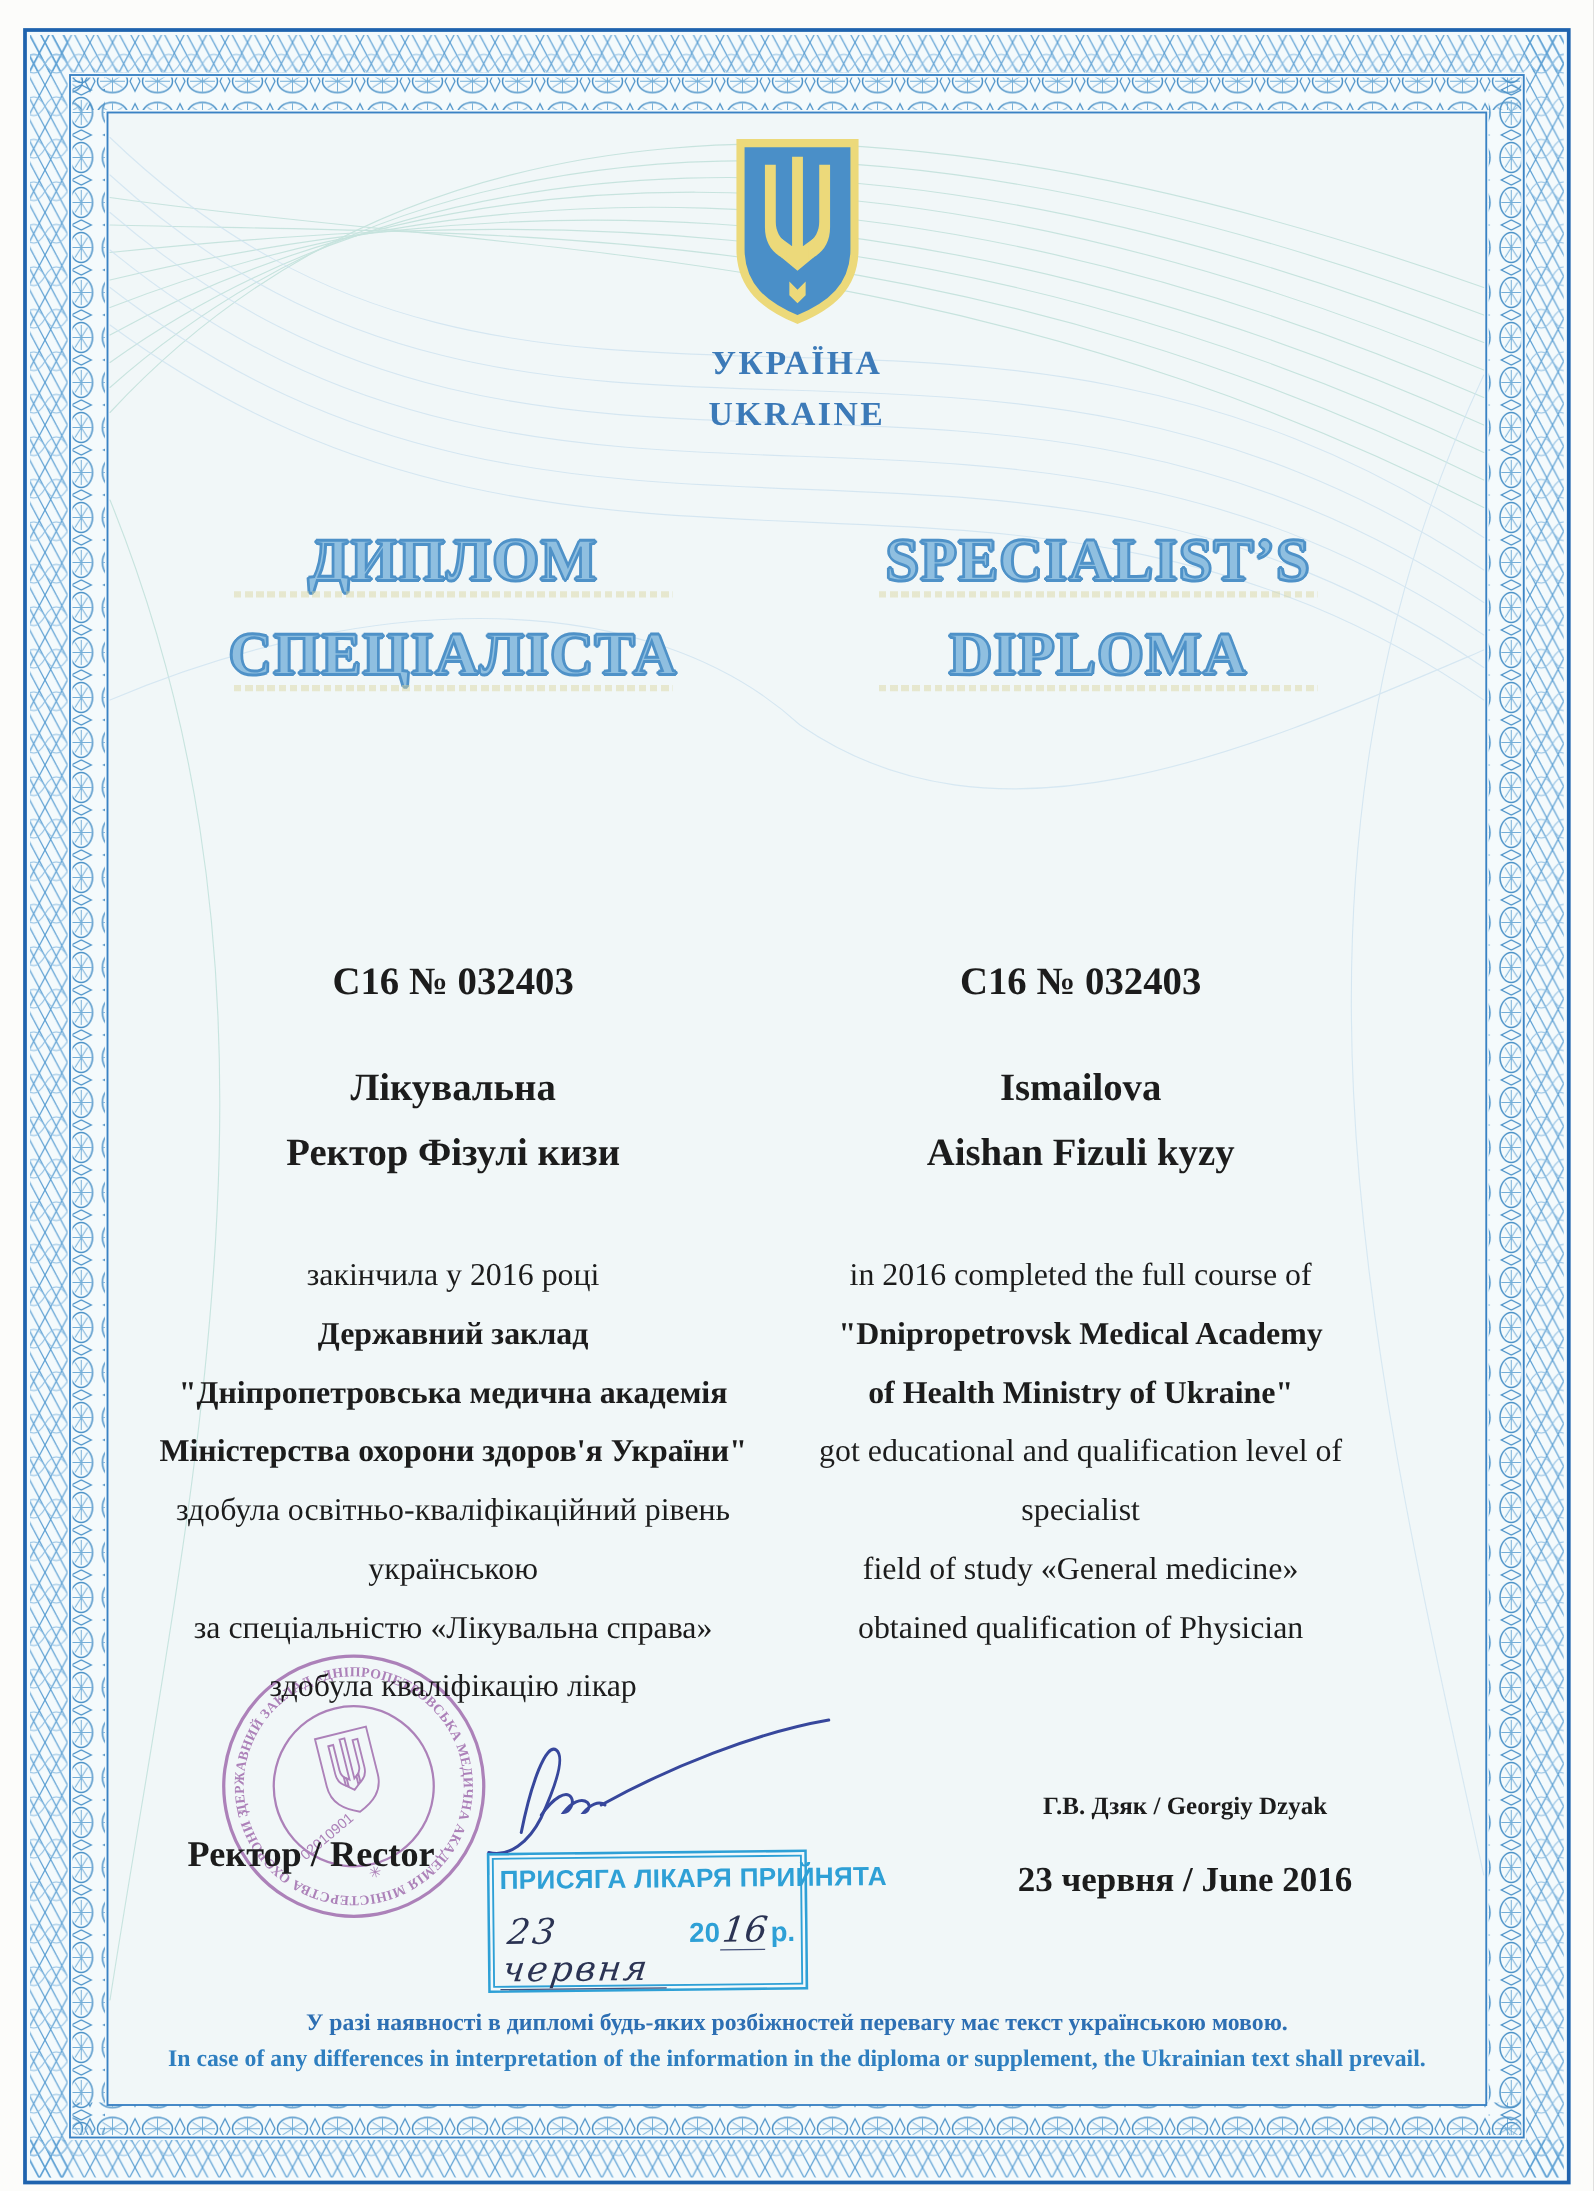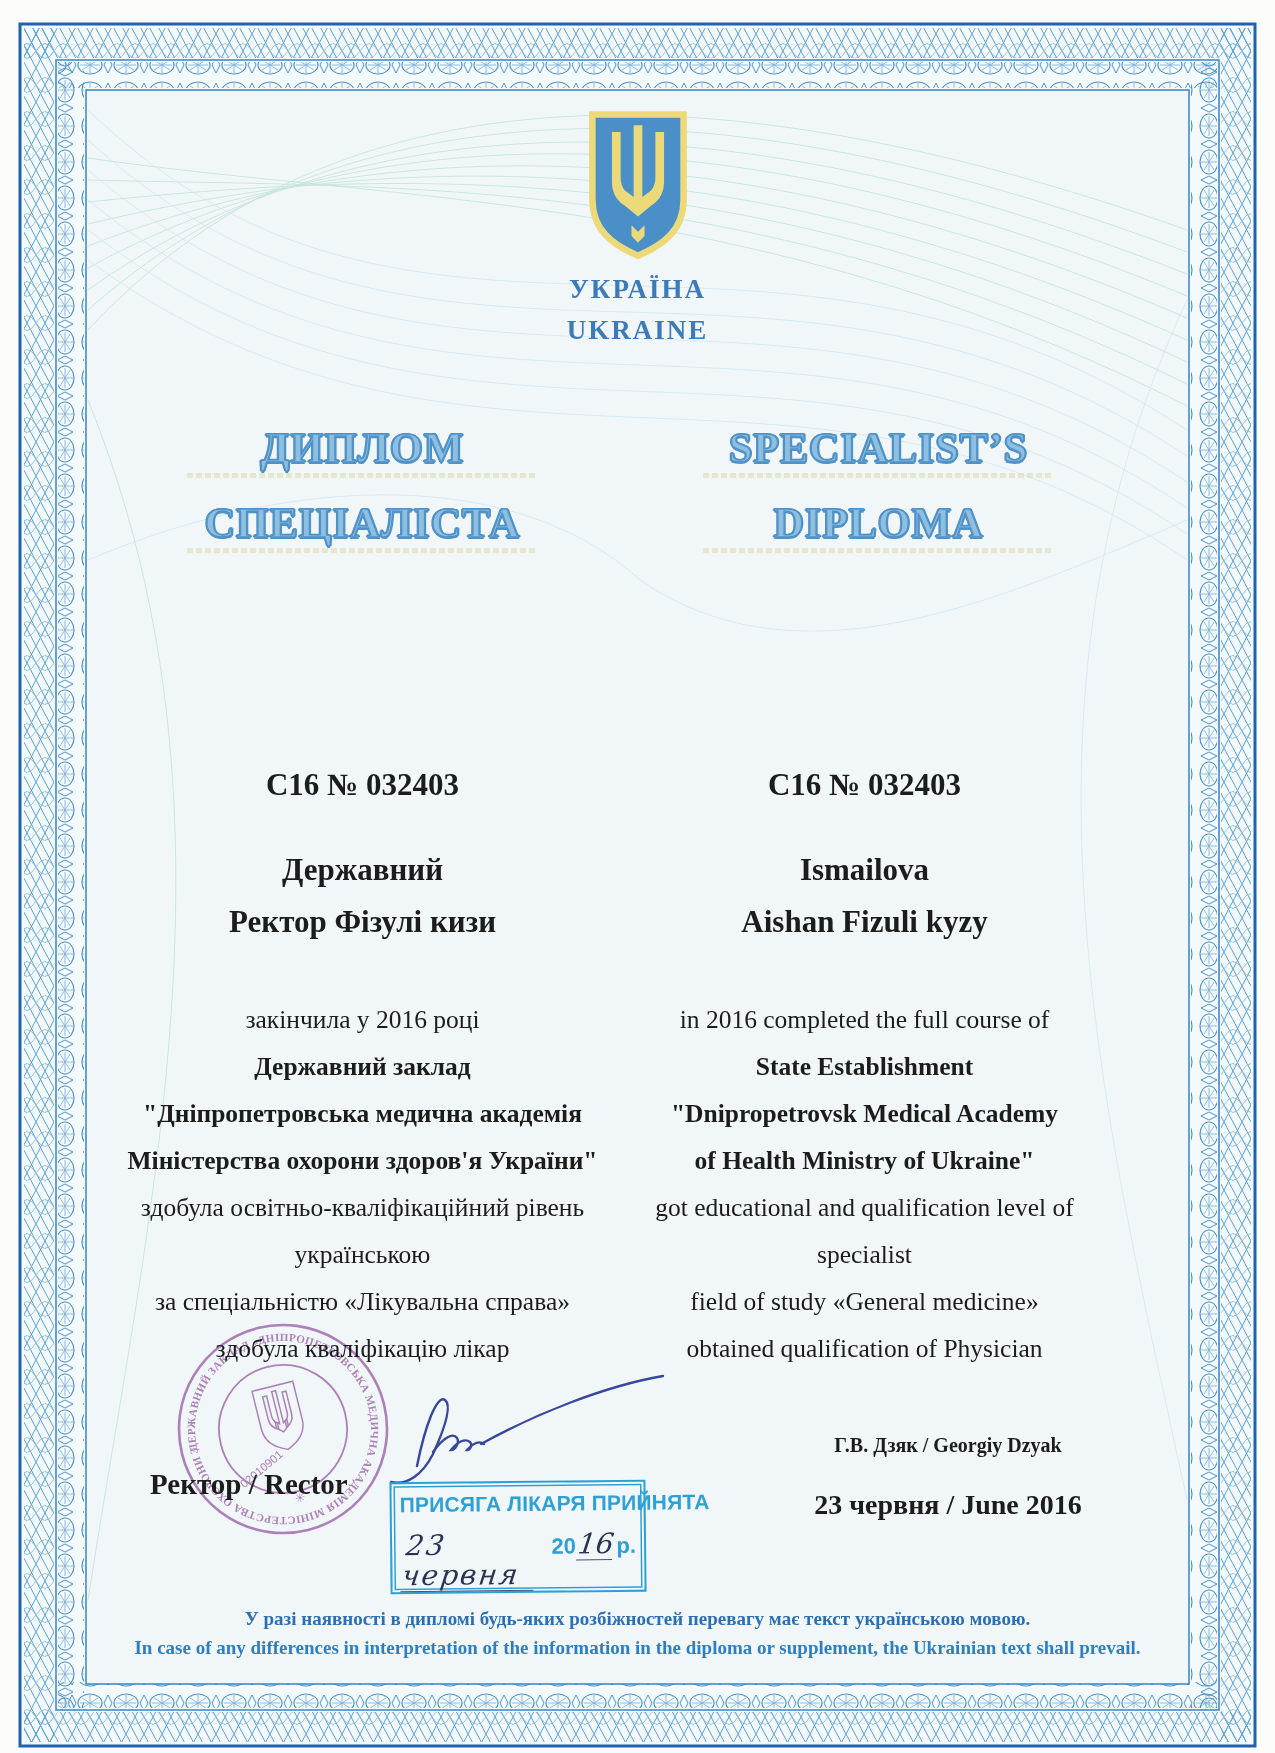--- a/index.html
+++ b/index.html
@@ -10,21 +10,21 @@
 
   
   .emblem-wrap{position:absolute;top:20px;left:0;width:100%;text-align:center;}
   .country{margin-top:10px;font-weight:bold;font-size:27px;letter-spacing:2px;color:#3c7ab8;line-height:31px;}
 
   
   .titles{position:absolute;top:323px;left:0;width:100%;height:250px;}
   .title-col{position:absolute;width:549px;text-align:center;}
   .title-col.uk{left:0;}
   .title-col.en{left:516px;}
-  .t-line{position:relative;font-weight:bold;font-size:42px;line-height:75px;letter-spacing:1px;
+  .t-line{position:relative;font-weight:bold;font-size:48px;line-height:75px;letter-spacing:1px;
      color:#8fbfe0;-webkit-text-stroke:1.6px #4f92c8;
      text-shadow:-1.5px 0 0 #4f92c8,1.5px 0 0 #4f92c8,0 -1.5px 0 #4f92c8,0 1.5px 0 #4f92c8;}
   .t-line::after{content:"";position:absolute;left:18%;right:18%;bottom:8px;height:5px;
      background:repeating-linear-gradient(90deg,#d9d49c 0 6px,rgba(0,0,0,0) 6px 9px);opacity:.45;}
 
   
   .col{position:absolute;top:679px;width:549px;text-align:center;}
   .col.uk{left:0;}
   .col.en{left:502px;}
   .serial{font-weight:bold;font-size:31px;line-height:36px;}
@@ -151,41 +151,40 @@
         <div class="t-line">СПЕЦІАЛІСТА</div>
       </div>
       <div class="title-col en">
         <div class="t-line">SPECIALIST’S</div>
         <div class="t-line">DIPLOMA</div>
       </div>
     </div>
 
     <div class="col uk">
       <div class="serial">С16 № 032403</div>
-      <div class="name1">Державний</div>
+      <div class="name1">Лікувальна</div>
       <div class="name2">Ректор Фізулі кизи</div>
       <div class="body-lines">
         <div class="bl">закінчила у 2016 році</div>
         <div class="bl b">Державний заклад</div>
         <div class="bl b">"Дніпропетровська медична академія</div>
         <div class="bl b">Міністерства охорони здоров'я України"</div>
         <div class="bl">здобула освітньо-кваліфікаційний рівень</div>
         <div class="bl">українською</div>
         <div class="bl">за спеціальністю «Лікувальна справа»</div>
         <div class="bl">здобула кваліфікацію лікар</div>
       </div>
     </div>
 
     <div class="col en">
       <div class="serial">С16 № 032403</div>
       <div class="name1">Ismailova</div>
       <div class="name2">Aishan Fizuli kyzy</div>
       <div class="body-lines">
         <div class="bl">in 2016 completed the full course of</div>
-        <div class="bl b">State Establishment</div>
         <div class="bl b">"Dnipropetrovsk Medical Academy</div>
         <div class="bl b">of Health Ministry of Ukraine"</div>
         <div class="bl">got educational and qualification level of</div>
         <div class="bl">specialist</div>
         <div class="bl">field of study «General medicine»</div>
         <div class="bl">obtained qualification of Physician</div>
       </div>
     </div>
 
     <svg class="seal" viewBox="0 0 226 226" aria-hidden="true">

